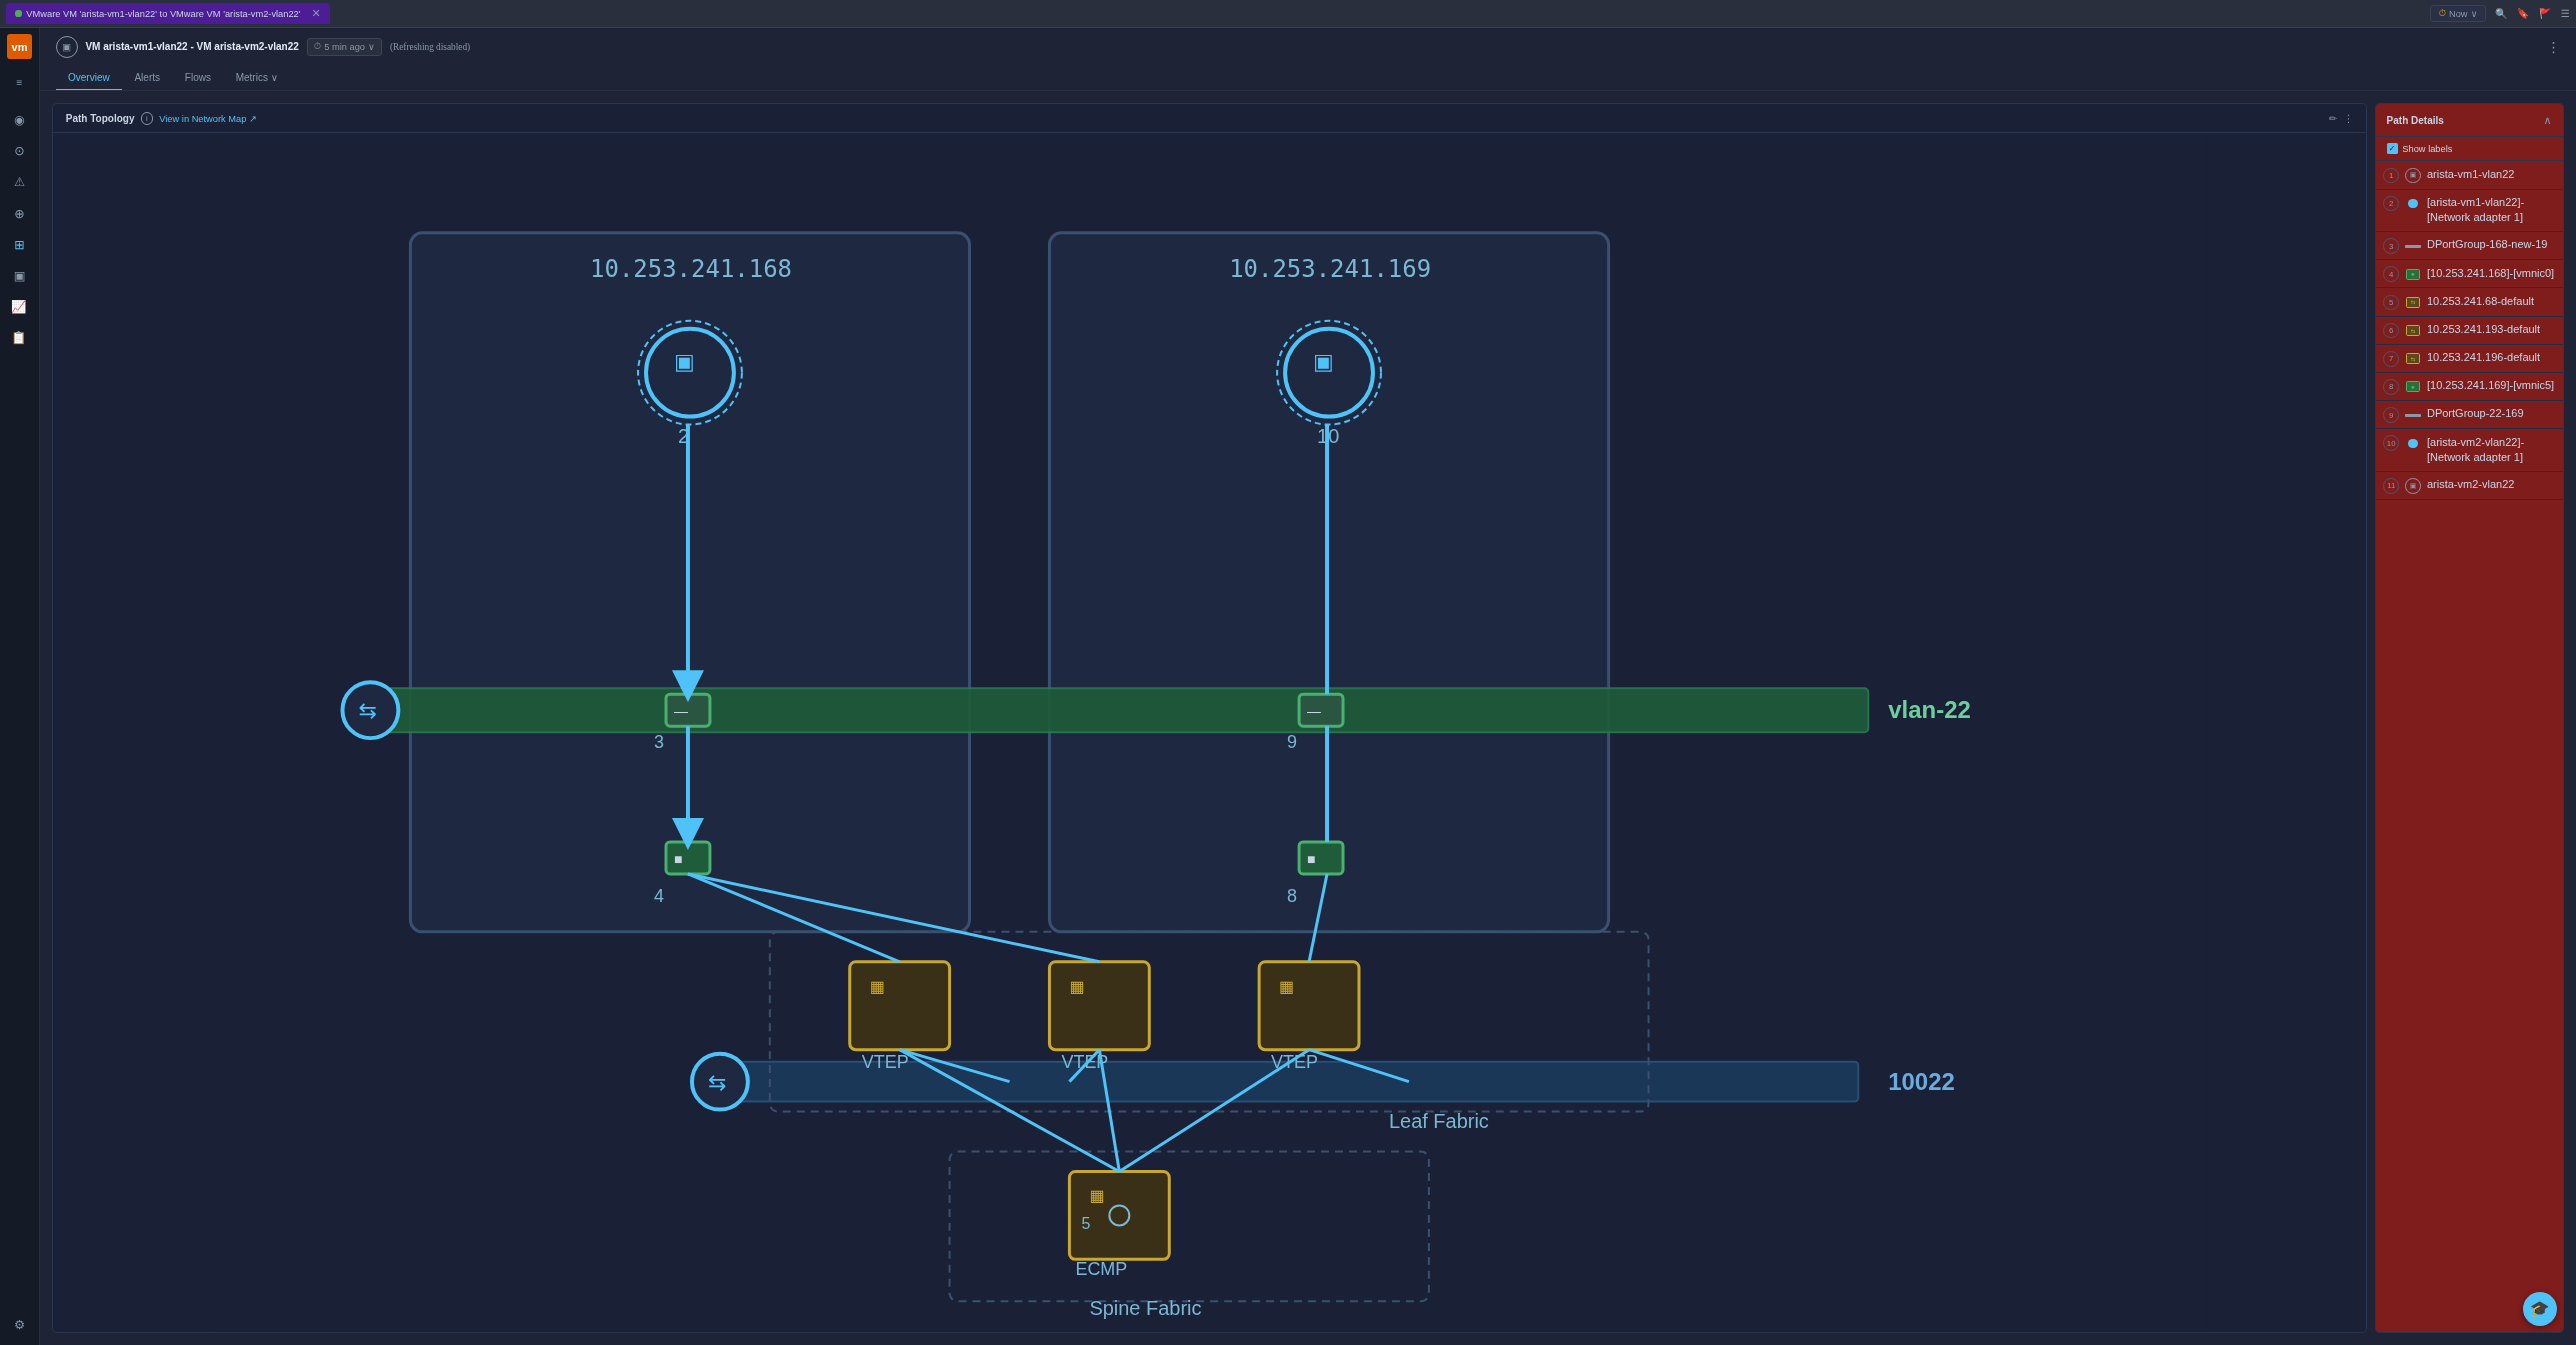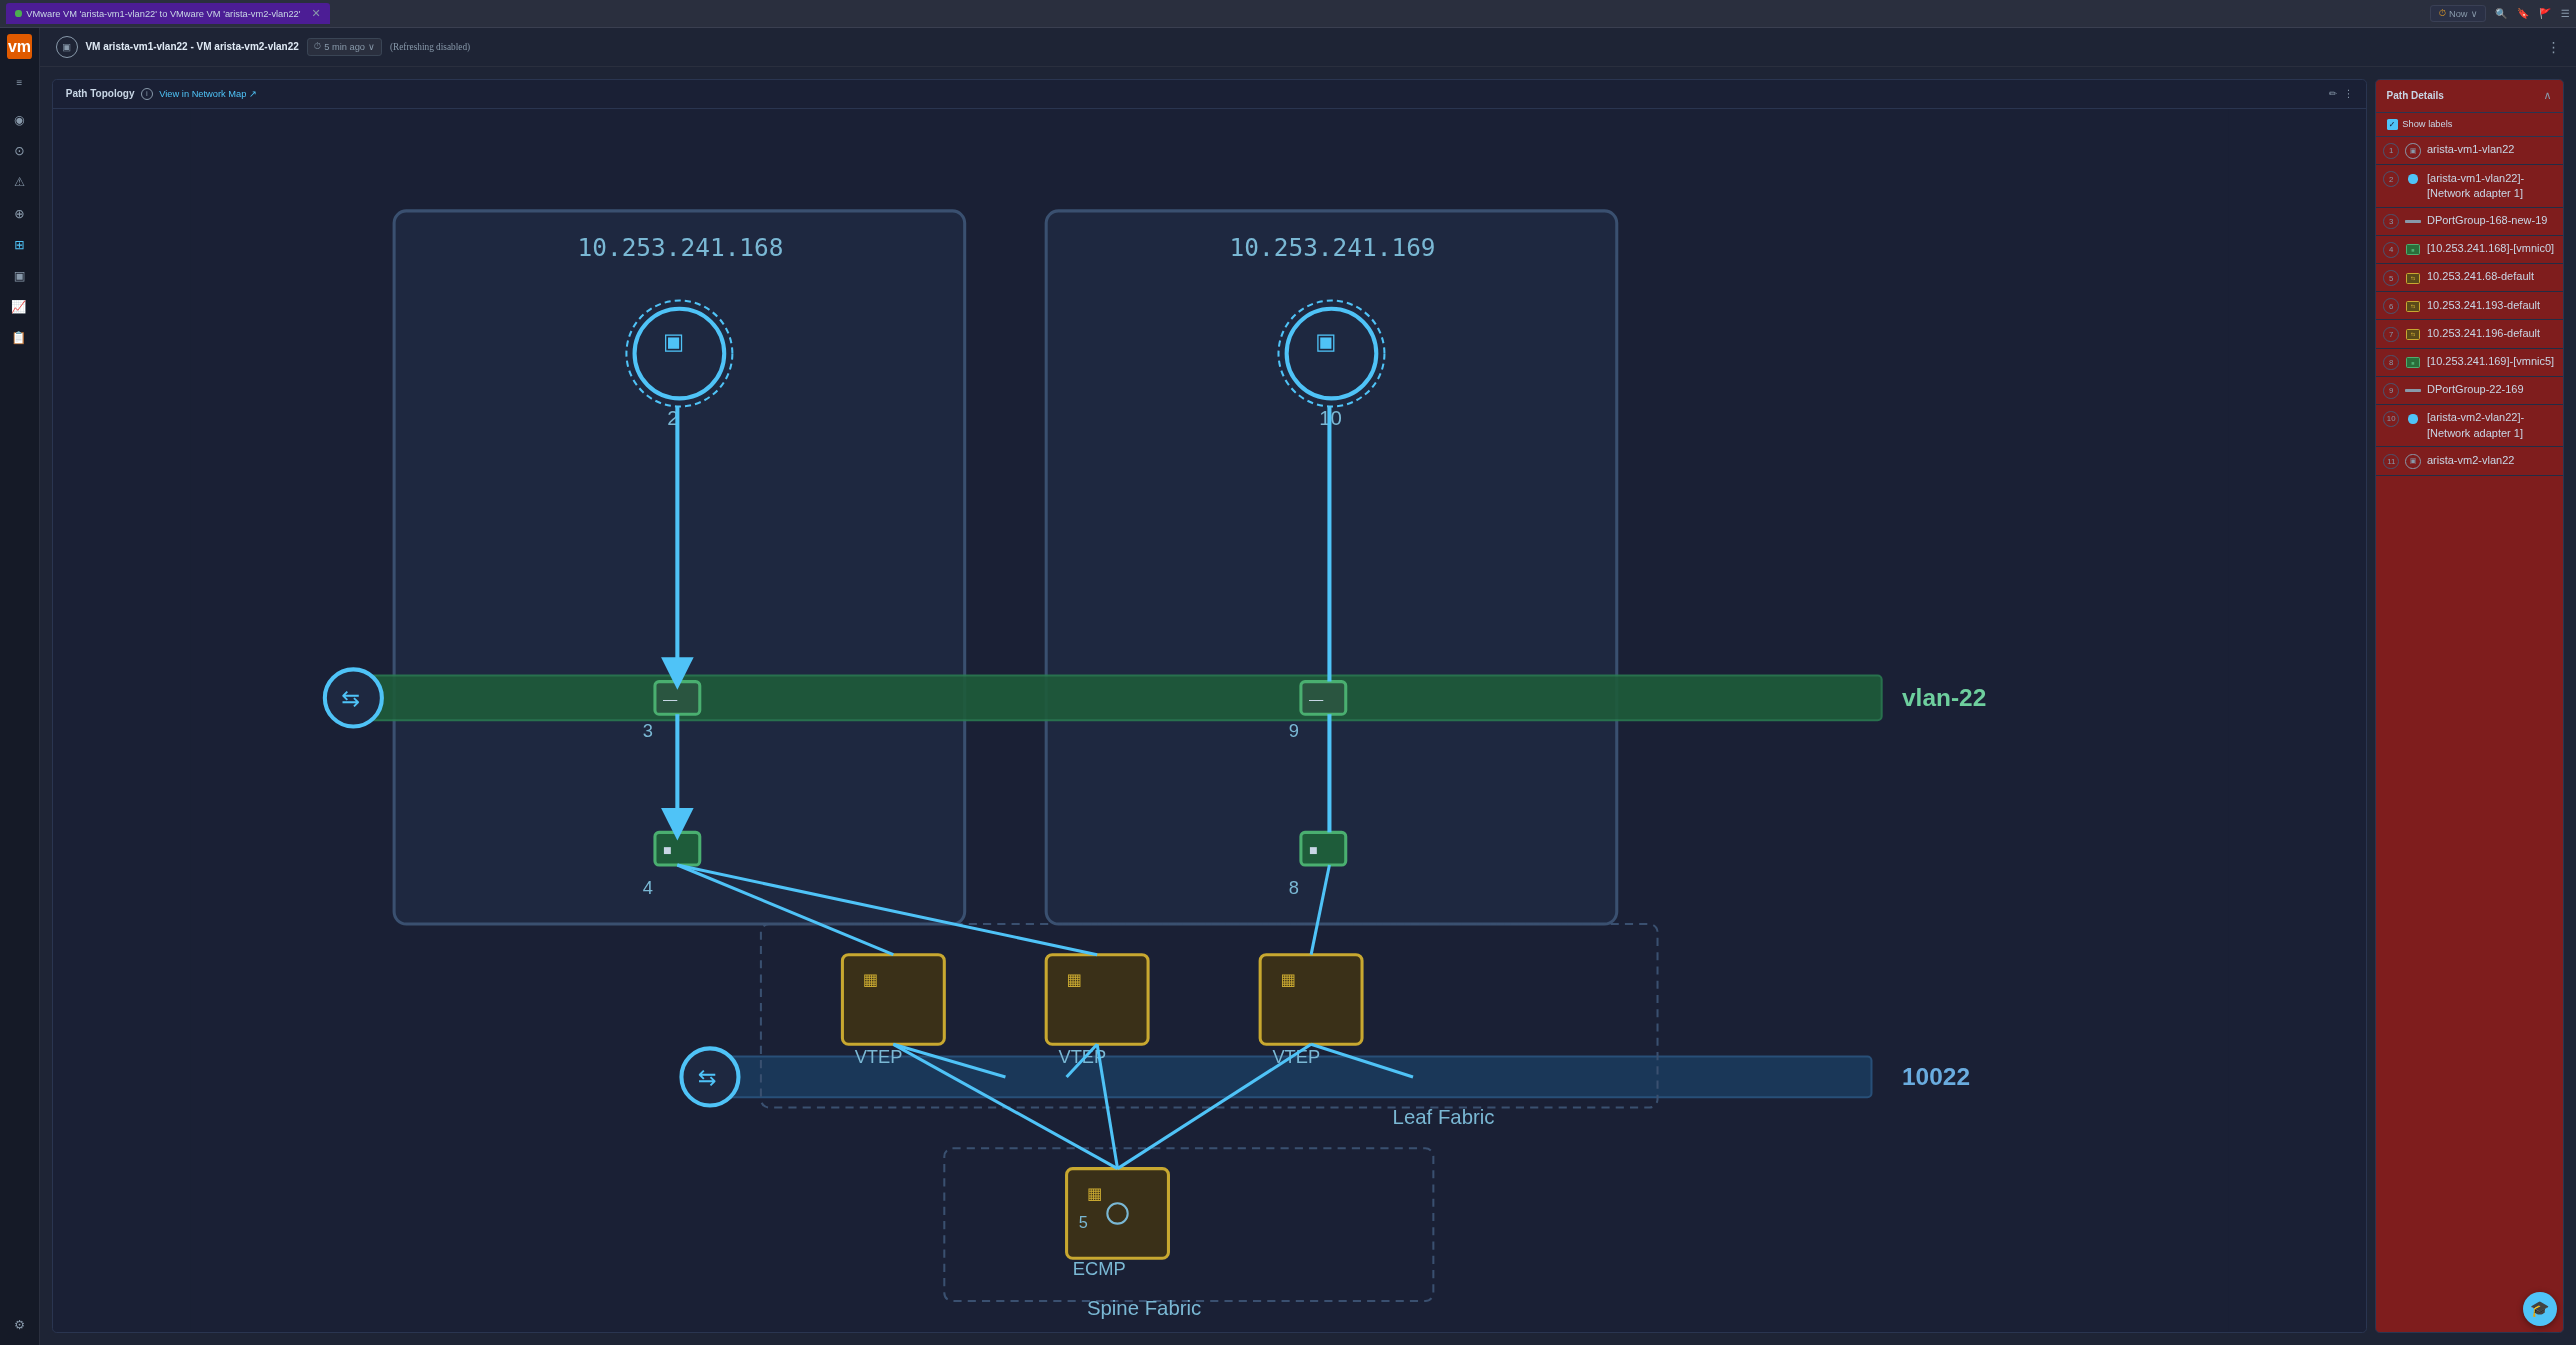--- a/index.html
+++ b/index.html
@@ -74,21 +74,21 @@
       gap: 3.1px;
       border-right: 0.8px solid #2a2f3e;
     }
     .sidebar-logo {
       width: 25px; height: 25px;
       background: #e05a00;
       border-radius: 3.1px;
       display: flex; align-items: center; justify-content: center;
       color: white;
       font-weight: bold;
-      font-size: 16px;
+      font-size: 11px;
       margin-bottom: 6.2px;
     }
     .sidebar-item {
       width: 28px; height: 28px;
       display: flex; align-items: center; justify-content: center;
       color: #8899aa;
       border-radius: 3.1px;
       cursor: pointer;
       font-size: 12.4px;
     }
@@ -407,20 +407,26 @@
         <div class="vm-icon">▣</div>
         <span class="page-title">VM arista-vm1-vlan22 - VM arista-vm2-vlan22</span>
         <div class="time-badge">
           <span>⏱</span>
           <span>5 min ago</span>
           <span>∨</span>
         </div>
         <span class="refresh-badge">(Refreshing  disabled)</span>
         <span class="header-more">⋮</span>
       </div>
+      <div class="nav-tabs">
+        <div class="nav-tab active">Overview</div>
+        <div class="nav-tab">Alerts</div>
+        <div class="nav-tab">Flows</div>
+        <div class="nav-tab">Metrics ∨</div>
+      </div>
     </div>
 
     <div class="content-area">
 
       <div class="topology-panel">
         <div class="panel-header">
           <span class="panel-title">Path Topology</span>
           <div class="info-icon">i</div>
           <div class="network-map-link">
             <span>View in Network Map ↗</span>

